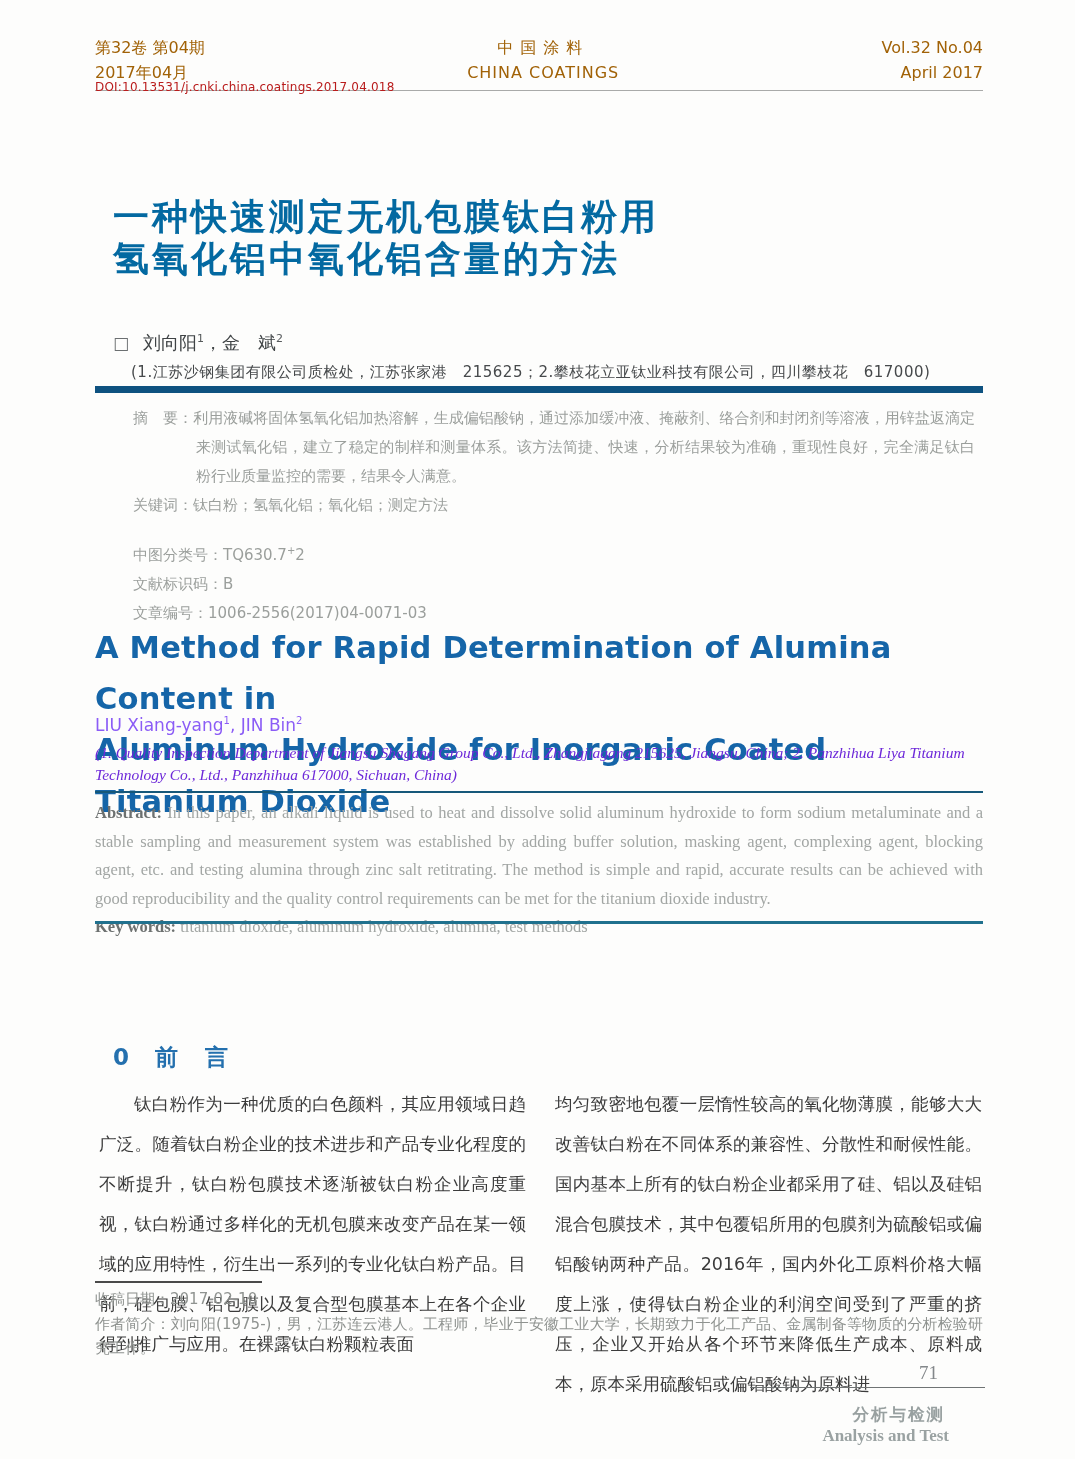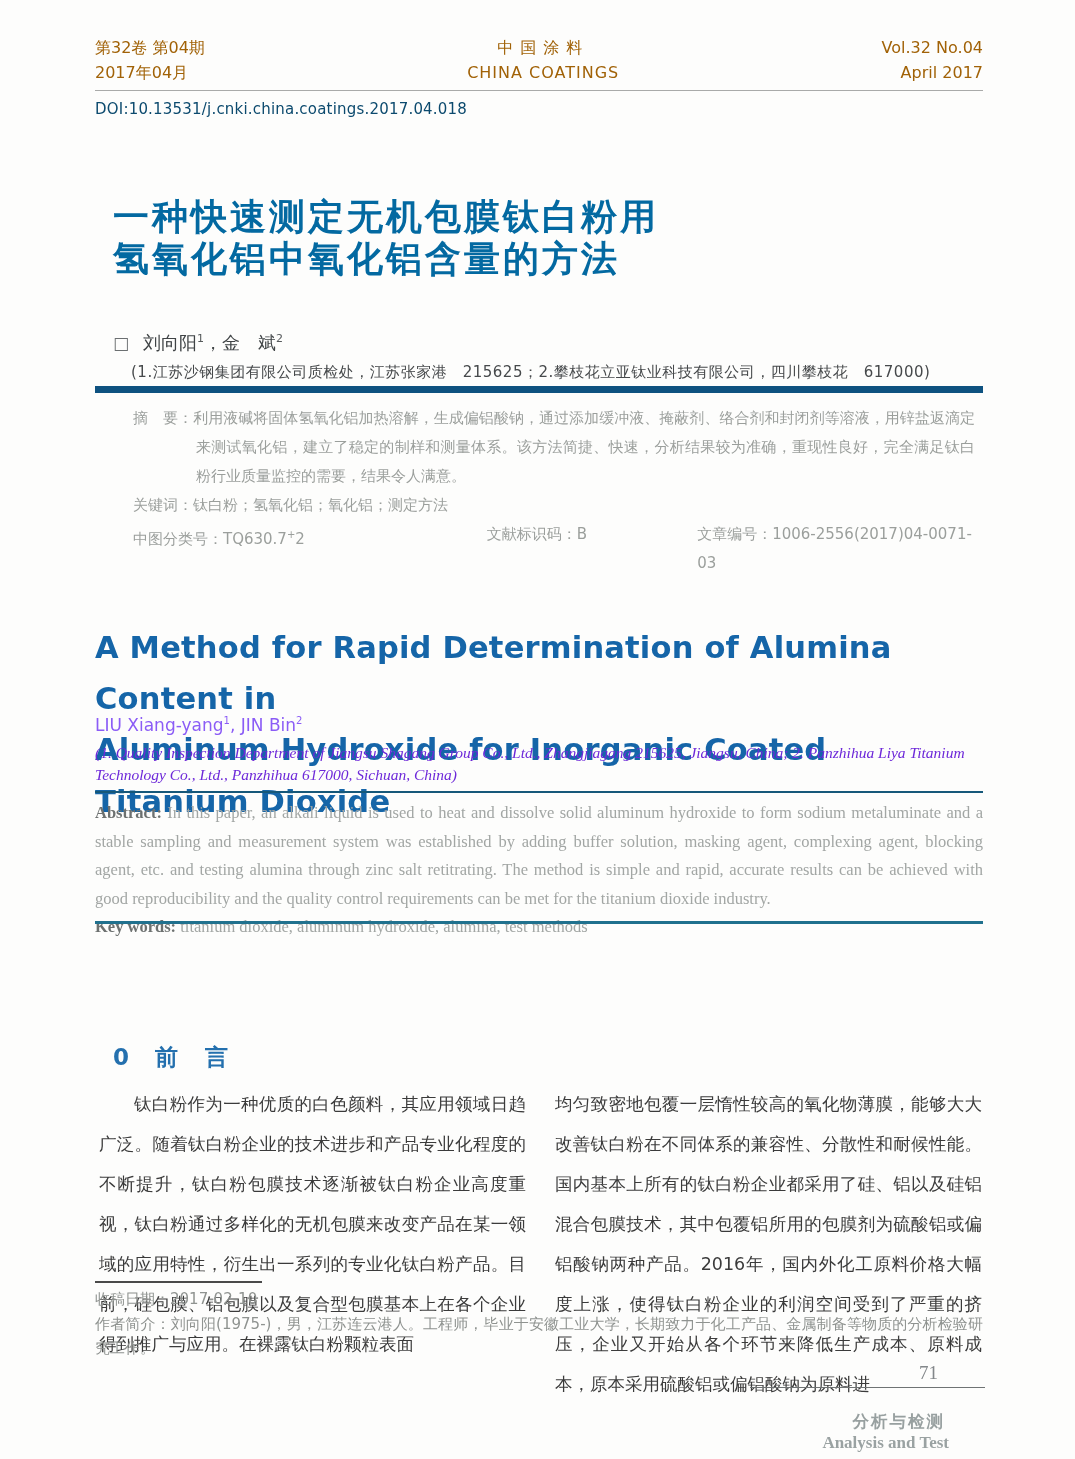--- a/index.html
+++ b/index.html
@@ -14,39 +14,39 @@
     position:absolute; top:36px; left:95px; right:92px;
     display:flex; justify-content:space-between; align-items:flex-start;
     color:#a16207; font-size:16px; line-height:1.55;
   }
   .jh-left { text-align:left; }
   .jh-center { text-align:center; }
   .jh-center .cn { letter-spacing:7px; }
   .jh-center .en { letter-spacing:1px; }
   .jh-right { text-align:right; }
   .jheader-rule { position:absolute; top:90px; left:95px; right:92px; border-top:1px solid #a9aaa9; }
-  .doi { position:absolute; top:100px; left:95px; color:#0c4a6e; font-size:15px; font-weight:500; letter-spacing:0.2px; }
+  .doi { position:absolute; top:80px; left:95px; color:#b91c1c; font-size:12px; font-weight:500; letter-spacing:0.2px; }
 
   
   .title-cn {
     position:absolute; top:196px; left:113px; right:92px;
     color:#0369a1; font-weight:700; font-size:36px; line-height:1.17;
     letter-spacing:3px;
   }
   .authors-cn { position:absolute; top:331px; left:113px; color:#3f4345; font-size:18px; }
   .authors-cn .marker { color:#6b6f71; margin-right:14px; font-size:17px; }
   .authors-cn sup { font-size:11px; color:#55595b; }
   .affil-cn { position:absolute; top:363px; left:131px; color:#46494b; font-size:15px; letter-spacing:0.5px; }
   .bar-blue { position:absolute; top:386px; left:95px; right:92px; height:7px; background:#0e5280; }
 
   
   .meta-cn { position:absolute; top:404px; left:133px; right:100px; color:#9b9f9c; font-size:15px; line-height:29px; }
   .abs-cn { padding-left:63px; text-indent:-63px; text-align:justify; }
   .kw-cn { margin-top:0px; }
-  .meta-row { display:flex; margin-top:0px; }
+  .meta-row { display:flex; margin-top:16px;flex-direction:column; }
   .meta-row .m1 { width:42%; }
   .meta-row .m2 { width:25%; }
   .meta-row .m3 { flex:1; }
   .meta-row sup { font-size:10px; }
 
   
   .title-en {
     position:absolute; top:622px; left:95px; right:92px;
     color:#1565a8; font-weight:700; font-size:30.5px; line-height:1.68;
     letter-spacing:0.2px;
@@ -78,21 +78,21 @@
 
   
   .footnote { position:absolute; top:1281px; left:95px; right:92px; color:#8f9390; font-size:15px; line-height:1.55; }
   .fn-rule { width:167px; border-top:2px solid #4a4a4a; margin-bottom:5px; }
   .fn-bio { margin-top:2px; text-align:justify; }
 
   
   .corner { position:absolute; top:1362px; right:90px; width:235px; text-align:right; color:#9aa0a2; }
   .corner .page-num { font-family:"Liberation Serif","DejaVu Serif",serif; font-size:19px; color:#83878a; padding-right:47px; }
   .corner-rule { border-top:1px solid #6f7374; margin-top:3px; }
-  .corner-cn { margin-top:23px; font-weight:700; font-size:16.5px; letter-spacing:2px; padding-right:40px; color:#98a0a0; }
+  .corner-cn { margin-top:16px; font-weight:700; font-size:16.5px; letter-spacing:2px; padding-right:40px; color:#98a0a0; }
   .corner-en { font-family:"Liberation Serif","DejaVu Serif",serif; font-weight:700; font-size:17px; padding-right:36px; color:#9aa2a2; }
 </style>
 </head>
 <body>
 
 <div class="page">
 
   <div class="jheader">
     <div class="jh-left">
       <div>第32卷 第04期</div>

